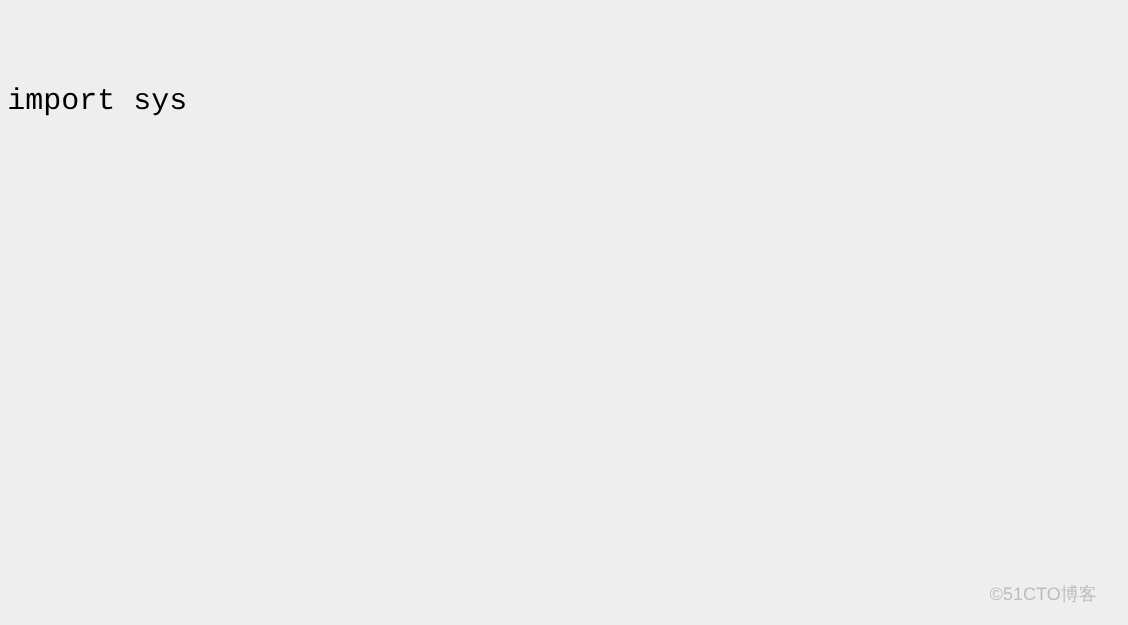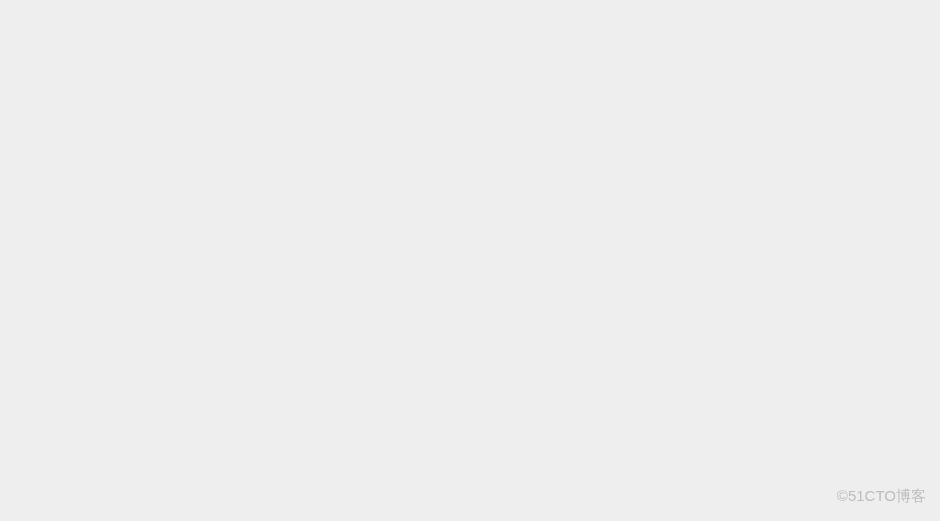--- a/index.html
+++ b/index.html
@@ -15,30 +15,31 @@
     }
     .code-area {
       padding: 0 4px 0 6px;
       white-space: pre;
       position: relative;
     }
     .line { display: block; min-height: 34px; }
     .watermark {
       position: absolute;
       bottom: 8px;
-      right: 14px;
+      right: 26px;
       font-family: "Microsoft YaHei", sans-serif;
       font-size: 15px;
       color: #bdbdbd;
     }
   </style>
 </head>
 <body>
 
 <div class="code-area">
+  <span class="line">import sys</span>
   <span class="line"></span>
   <span class="line"></span>
   
   
   
   
   
   
   
   

